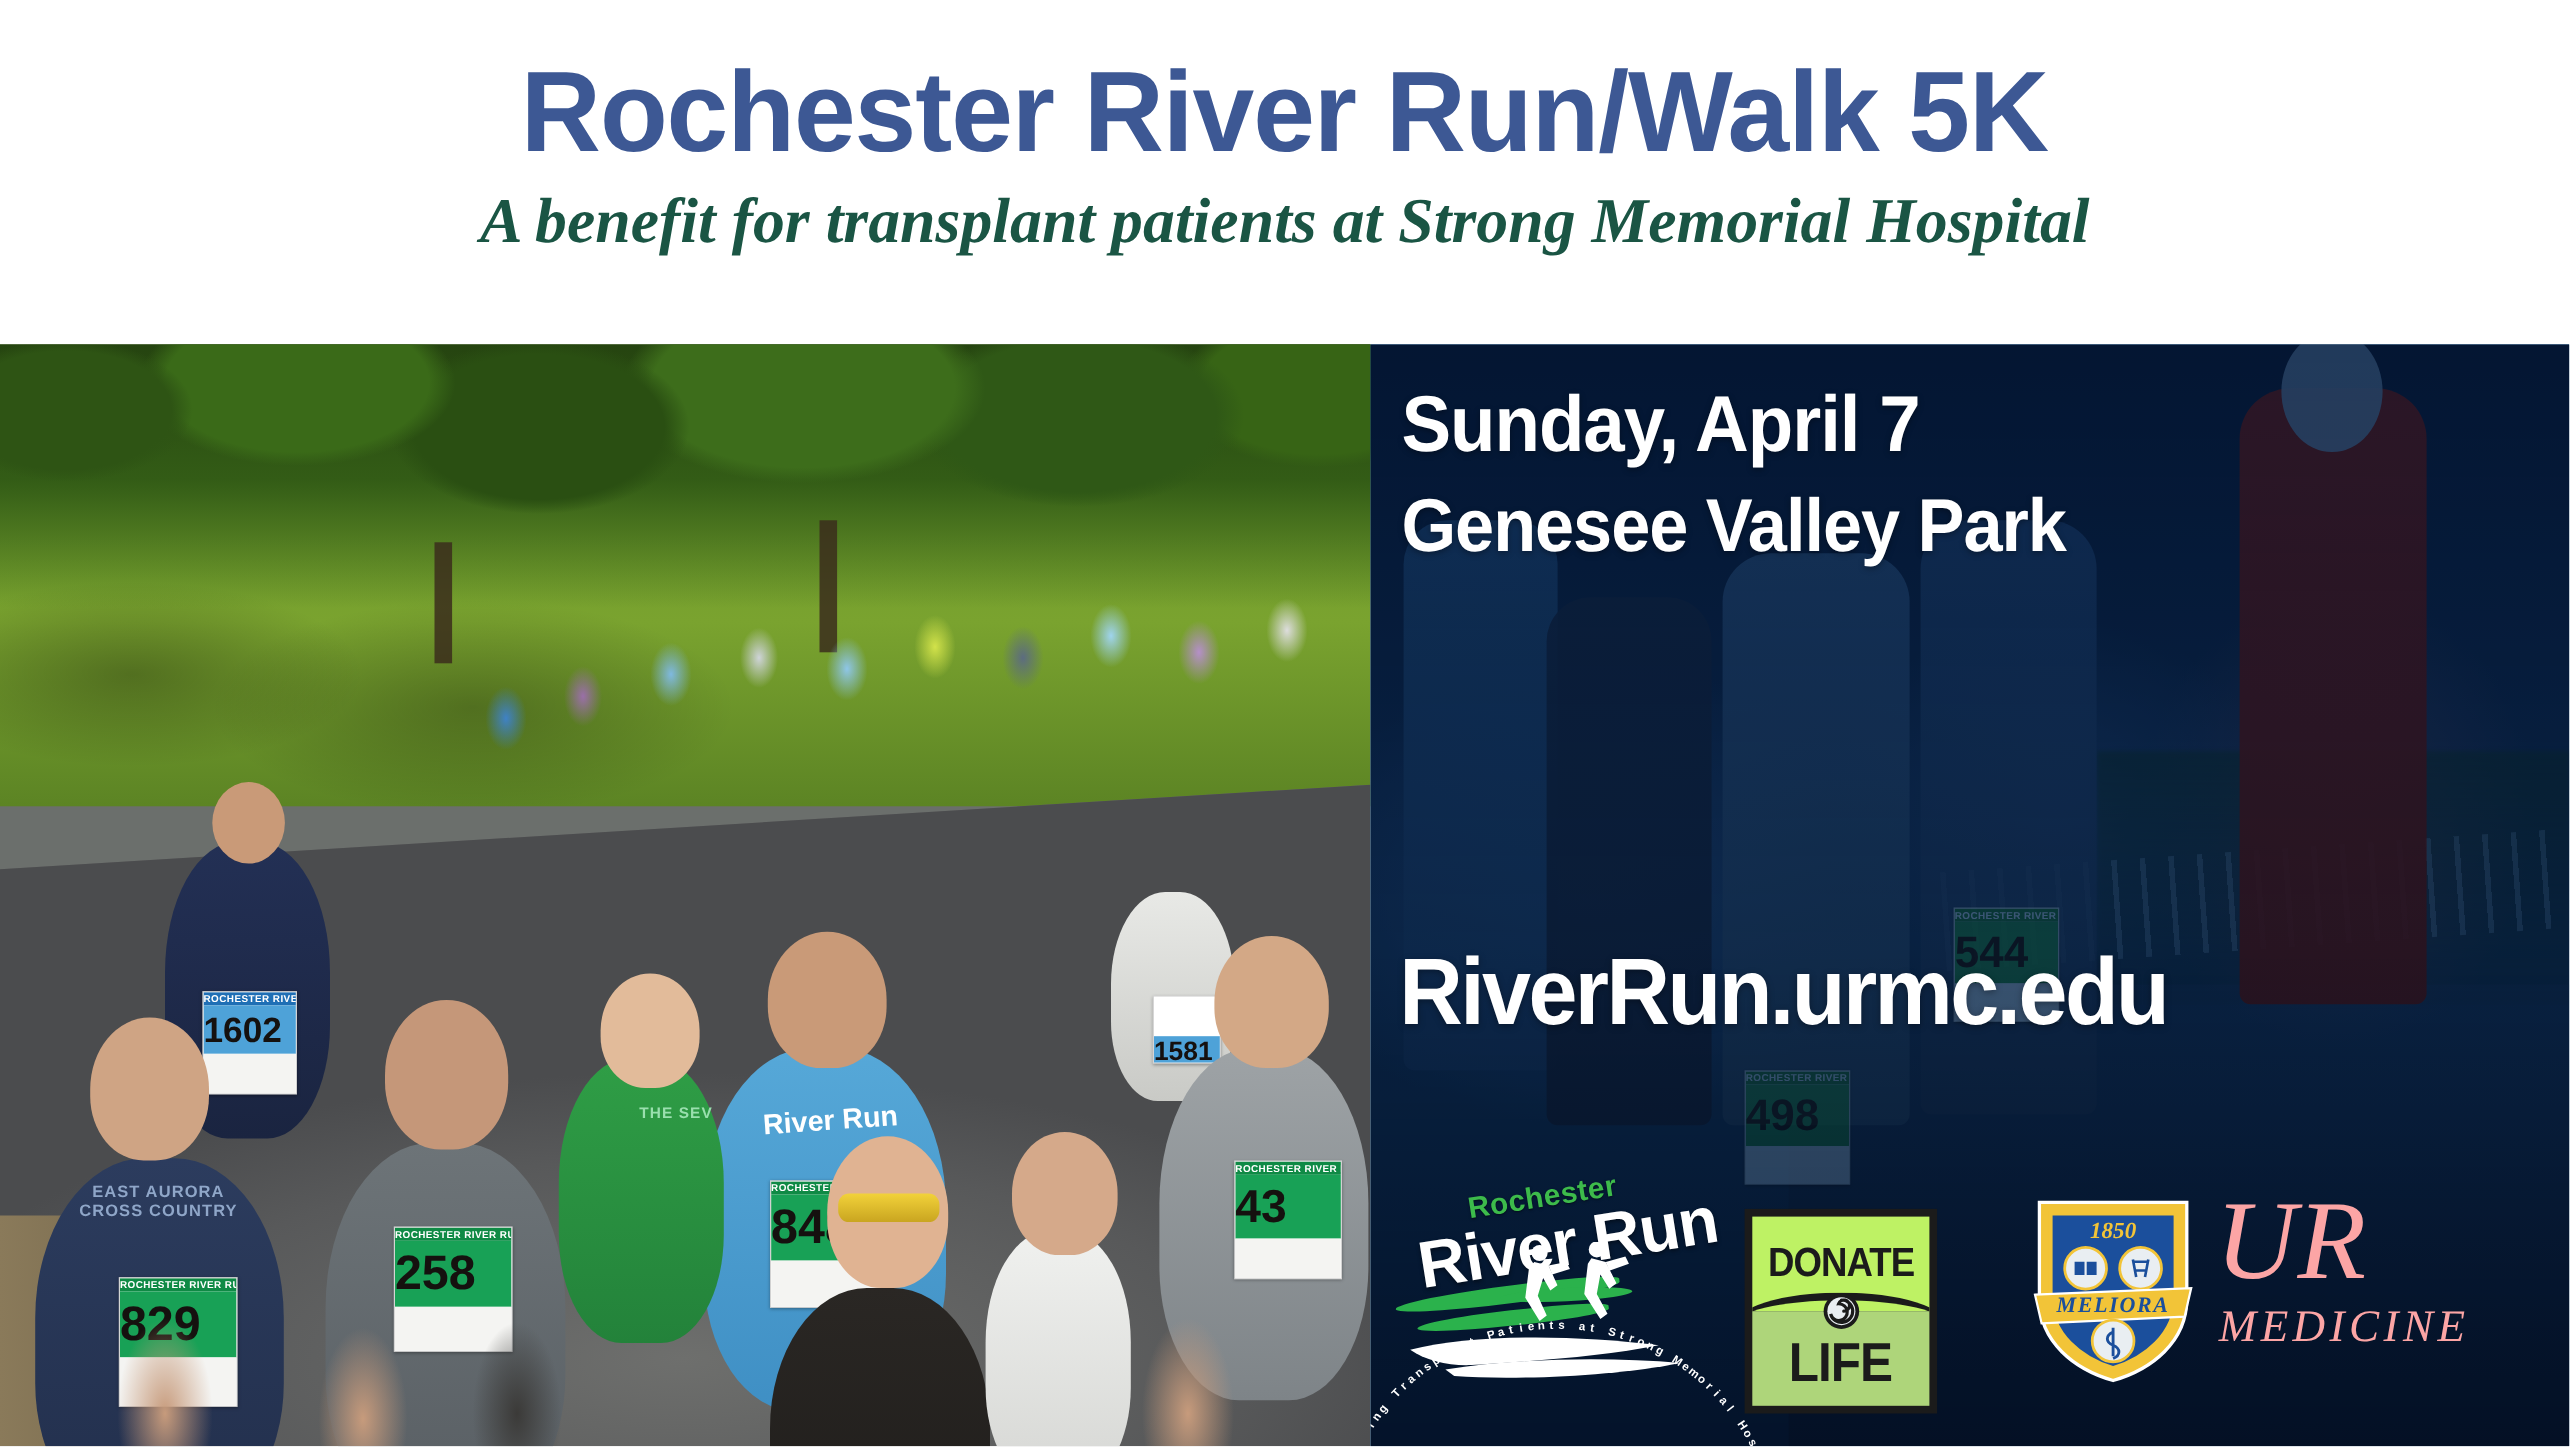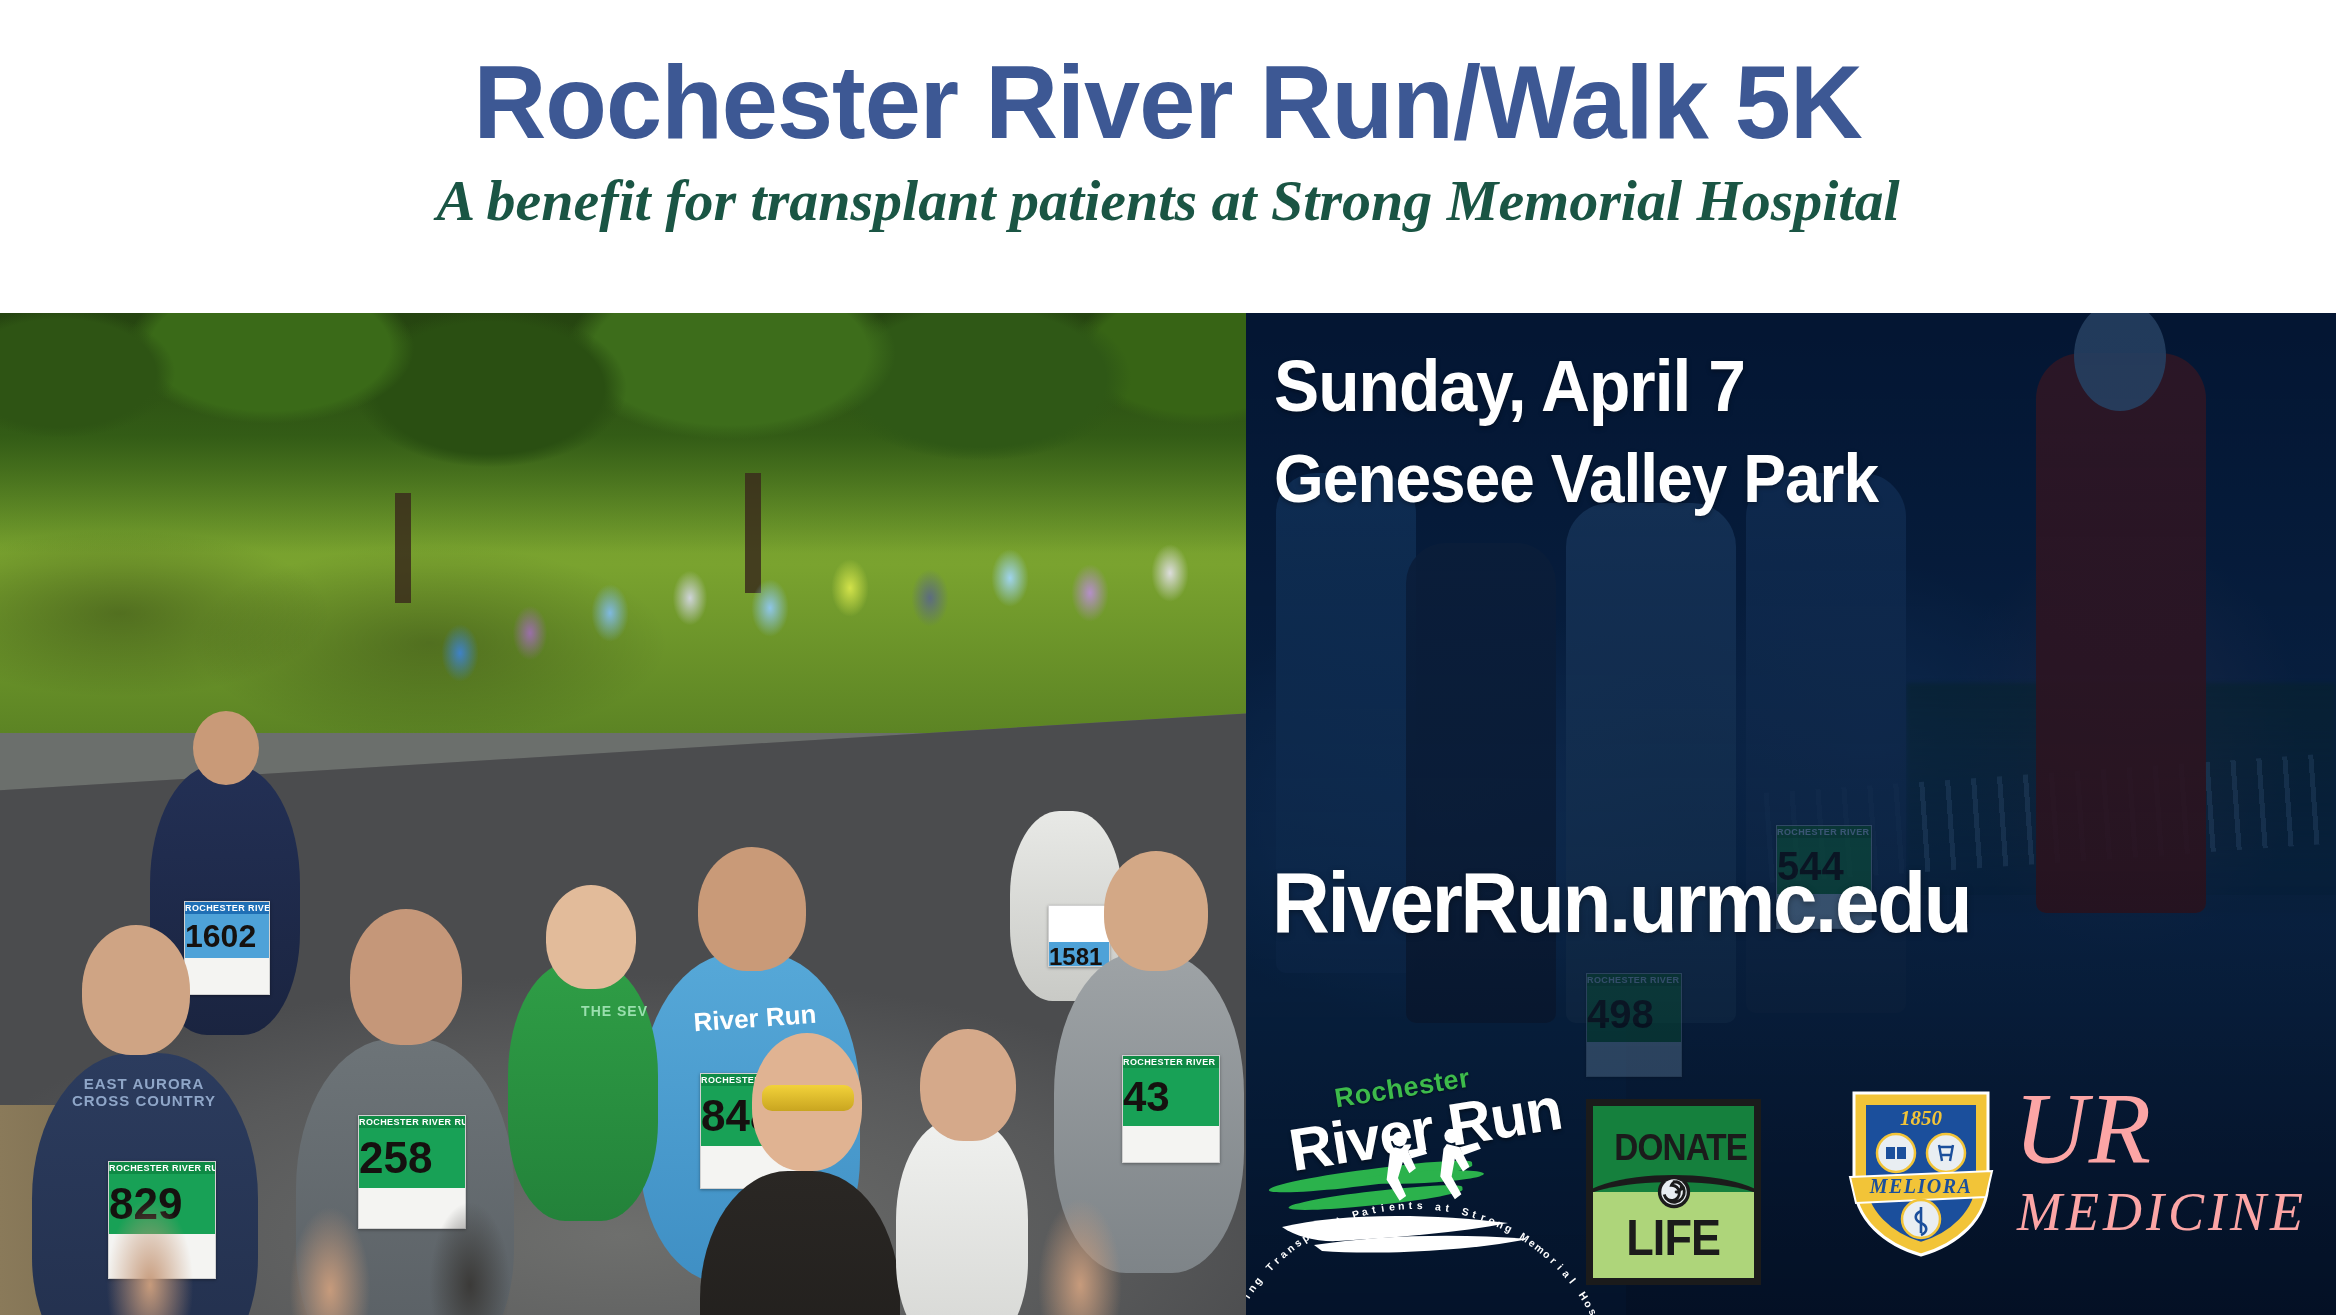--- a/index.html
+++ b/index.html
@@ -235,22 +235,22 @@
 
   
   .logo-donatelife {
     position: absolute; left: 340px; bottom: 22px;
     width: 175px; height: 186px;
     background: #1b1b1b;
     padding: 7px;
   }
   .dl-top {
     position: relative; height: 50%;
-    background: #15803d;
-    display: flex; align-items: center; justify-content: flex-end;
+    background: #bef264;
+    display: flex; align-items: center; justify-content: center;
     overflow: hidden;
   }
   .dl-bot {
     position: relative; height: 50%;
     background: #aed57a;
     display: flex; align-items: center; justify-content: center;
     overflow: hidden;
   }
   .dl-top span, .dl-bot span {
     color: #1b1b1b; font-weight: bold;
@@ -276,21 +276,21 @@
     position: absolute; left: 600px; bottom: 28px;
     width: 460px; height: 200px; font-style: italic;
   }
   .ur-shield { position: absolute; left: 0; top: 6px; width: 150px; height: 175px; }
   .ur-text { position: absolute; left: 168px; top: 0; width: 300px; color: #fca5a5; }
   .ur-ur {
     font-family: "Liberation Serif", serif; font-size: 102px; line-height: .98;
     letter-spacing: 1px;
   }
   .ur-medicine {
-    font-family: "Liberation Serif", serif; font-size: 54px;
+    font-family: "Liberation Serif", serif; font-size: 41px;
     letter-spacing: 4px; margin-top: 2px; margin-left: 3px;
   }
 </style>
 </head>
 <body>
 
 <div id="poster">
 
   <div class="header">
     <div class="title">Rochester River Run/Walk 5K</div>

